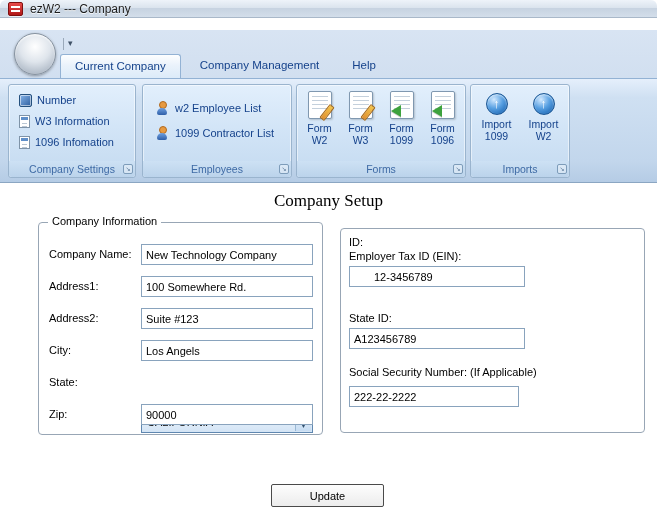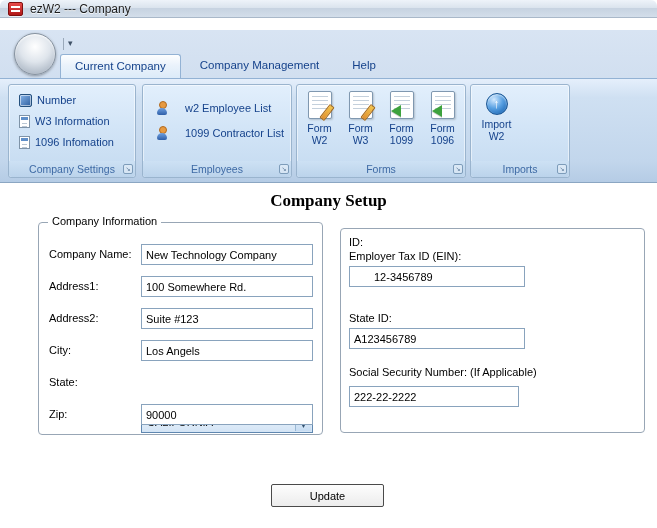--- a/index.html
+++ b/index.html
@@ -91,21 +91,21 @@
     background: linear-gradient(135deg, #86b4ea, #2e5e9e); border: 1px solid #24507e;
     box-shadow: inset 0 0 0 1px rgba(255,255,255,.55);
   }
   .ic-doc { width: 11px; height: 13px; background: #fff; border: 1px solid #7e93a8; position: relative; flex: 0 0 auto; }
   .ic-doc::before { content: ""; position: absolute; left: 1px; right: 1px; top: 1px; height: 3px; background: #5f8fc9; }
   .ic-doc::after { content: ""; position: absolute; left: 2px; right: 2px; top: 7px; height: 4px;
     background: repeating-linear-gradient(#b9c6d4 0 1px, transparent 1px 3px); }
 
   
   .medcol { display: flex; flex-direction: column; gap: 9px; padding: 15px 0 0 12px; }
-  .mitem { display: flex; align-items: center; gap: 16px; font-size: 11px; color: #15428b; cursor: pointer; height: 16px; }
+  .mitem { display: flex; align-items: center; gap: 6px; font-size: 11px; color: #15428b; cursor: pointer; height: 16px; }
   .ic-person { width: 14px; height: 14px; position: relative; flex: 0 0 auto; }
   .ic-person::before { content: ""; position: absolute; left: 4px; top: 0; width: 6px; height: 6px;
     border-radius: 50%; background: #e89a40; border: 1px solid #b06a20; }
   .ic-person::after { content: ""; position: absolute; left: 2px; top: 7px; width: 10px; height: 7px;
     border-radius: 5px 5px 2px 2px; background: linear-gradient(#6fa0e0, #2f5fa8); }
 
   
   .bigrow { display: flex; padding: 4px 2px 0 2px; height: 100%; }
   .bigbtn {
     width: 41px; height: 72px; display: flex; flex-direction: column; align-items: center;
@@ -129,21 +129,21 @@
     background: radial-gradient(circle at 35% 28%, #d2e9ff, #58a0e2 45%, #1e69b6 85%);
     border: 1px solid #1a5694; box-shadow: inset 0 1px 2px rgba(255,255,255,.7);
   }
   .ic-import::after { content: "\2191"; position: absolute; left: 0; right: 0; top: 0;
     color: #ffffff; font-weight: bold; font-size: 13px; line-height: 20px; text-align: center; }
 
   
   .content { position: absolute; left: 0; top: 183px; width: 657px; height: 345px; background: #ffffff; }
   .page-title {
     position: absolute; left: 0; top: 8px; width: 100%; text-align: center;
-    font-family: "Liberation Serif", serif; font-weight: bold; font-size: 17px; color: #000;
+    font-family: "Liberation Serif", serif; font-weight: normal; font-size: 17px; color: #000;
   }
   .gb { position: absolute; border: 1px solid #98a6b5; border-radius: 4px; }
   .gb1 { left: 38px; top: 39px; width: 285px; height: 213px; }
   .gb2 { left: 340px; top: 45px; width: 305px; height: 205px; }
   .legend {
     position: absolute; left: 9px; top: -8px; background: #ffffff; padding: 0 4px;
     font-size: 11px; color: #000;
   }
   .lbl { position: absolute; font-size: 11px; color: #000; white-space: nowrap; }
   .gb1 .lbl { left: 10px; }
@@ -266,20 +266,24 @@
         <div class="gcap">
           <span>Forms</span>
           <span class="launcher">↘</span>
         </div>
       </div>
 
       <div class="group g4">
         <div class="gcontent bigrow">
           <div class="bigbtn">
             <span class="ic-import"></span>
+            <span class="biglabel">Import 1099</span>
+          </div>
+          <div class="bigbtn">
+            <span class="ic-import"></span>
             <span class="biglabel">Import W2</span>
           </div>
         </div>
         <div class="gcap">
           <span>Imports</span>
           <span class="launcher">↘</span>
         </div>
       </div>
 
     </div>

